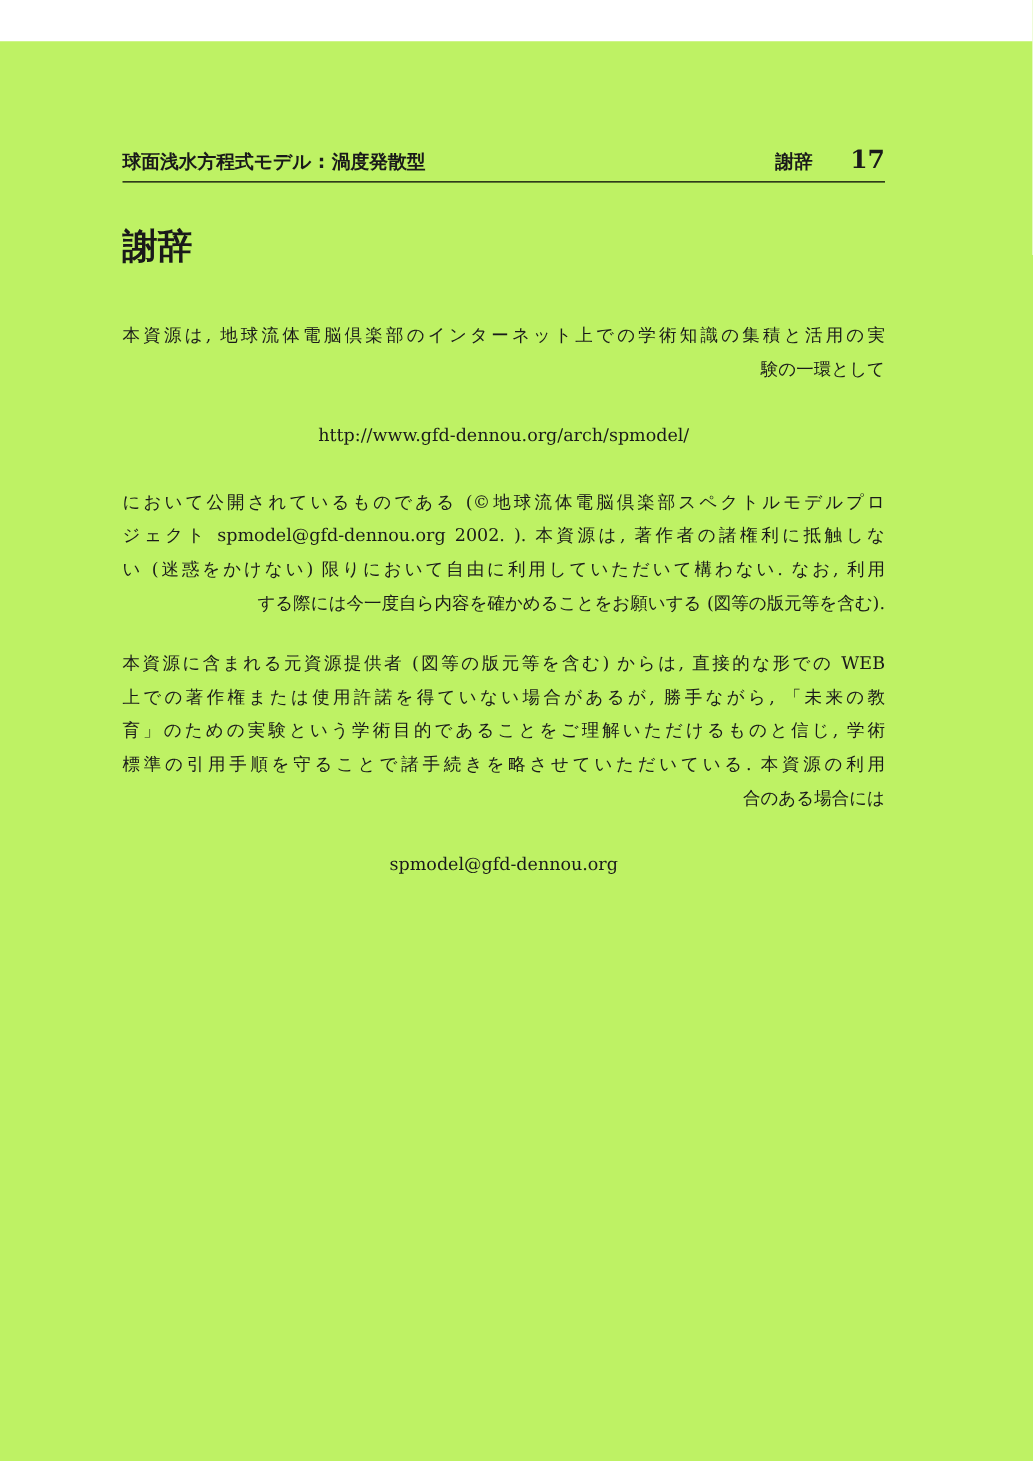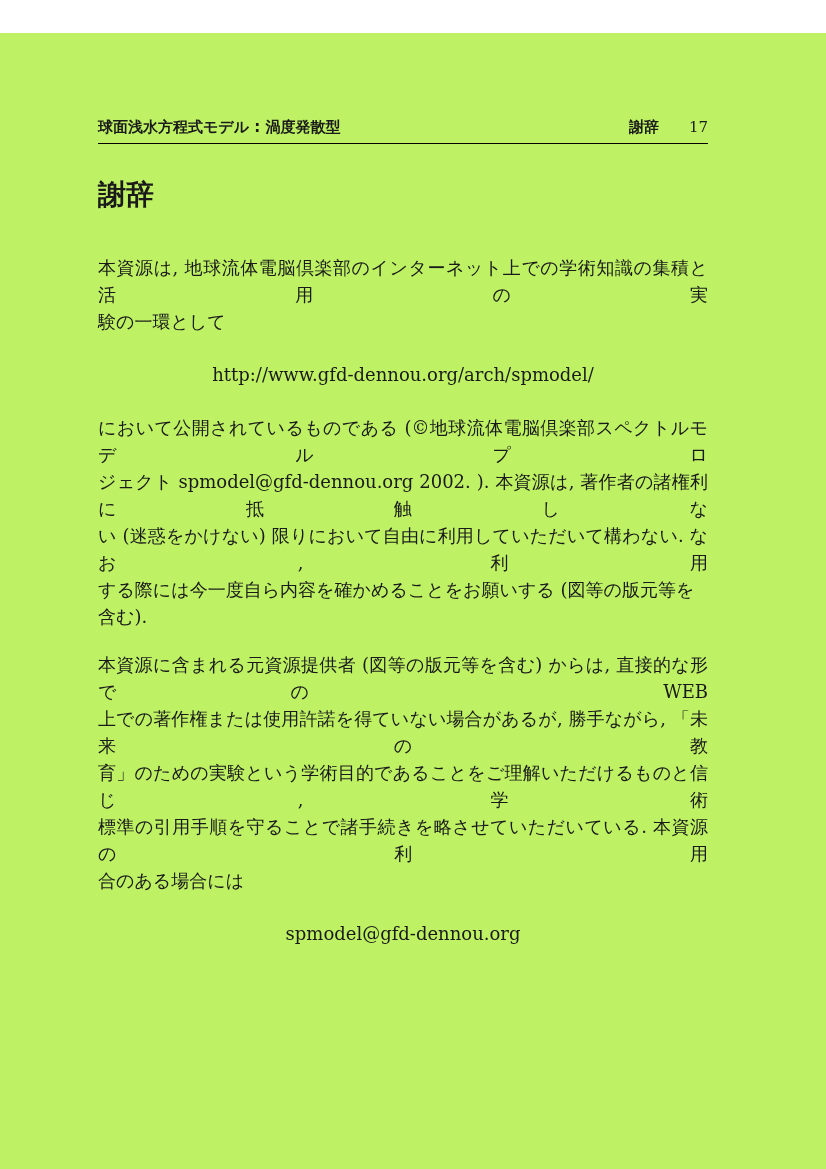--- a/index.html
+++ b/index.html
@@ -34,53 +34,53 @@
     font-weight: bold;
     line-height: 20px;
   }
   .runhead-right {
     display: flex;
     align-items: baseline;
     gap: 30px;
   }
   .runhead-page {
     font-family: "DejaVu Serif", "Liberation Serif", serif;
-    font-size: 15px;
-    font-weight: normal;
+    font-size: 20px;
+    font-weight: bold;
   }
   .headrule {
     border: none;
     border-top: 1.5px solid #000;
     margin: 6px 0 0 0;
   }
   
   .section-heading {
     margin-top: 34px;
     font-family: "DejaVu Sans", "Liberation Sans", sans-serif;
     font-size: 28px;
     font-weight: bold;
     line-height: 34px;
   }
   
   .body-block {
-    font-size: 18px;
+    font-size: 14px;
     line-height: 27px;
   }
   .para {
     margin-top: 21px;
   }
   .para.first {
     margin-top: 42px;
   }
   .jline {
     text-align: justify;
     text-align-last: justify;
   }
   .lastline {
-    text-align: left;
+    text-align: right;
   }
   .center-line {
     margin: 26px 0;
     text-align: center;
   }
   
   .footer {
     position: absolute;
     left: 98px;
     right: 118px;

